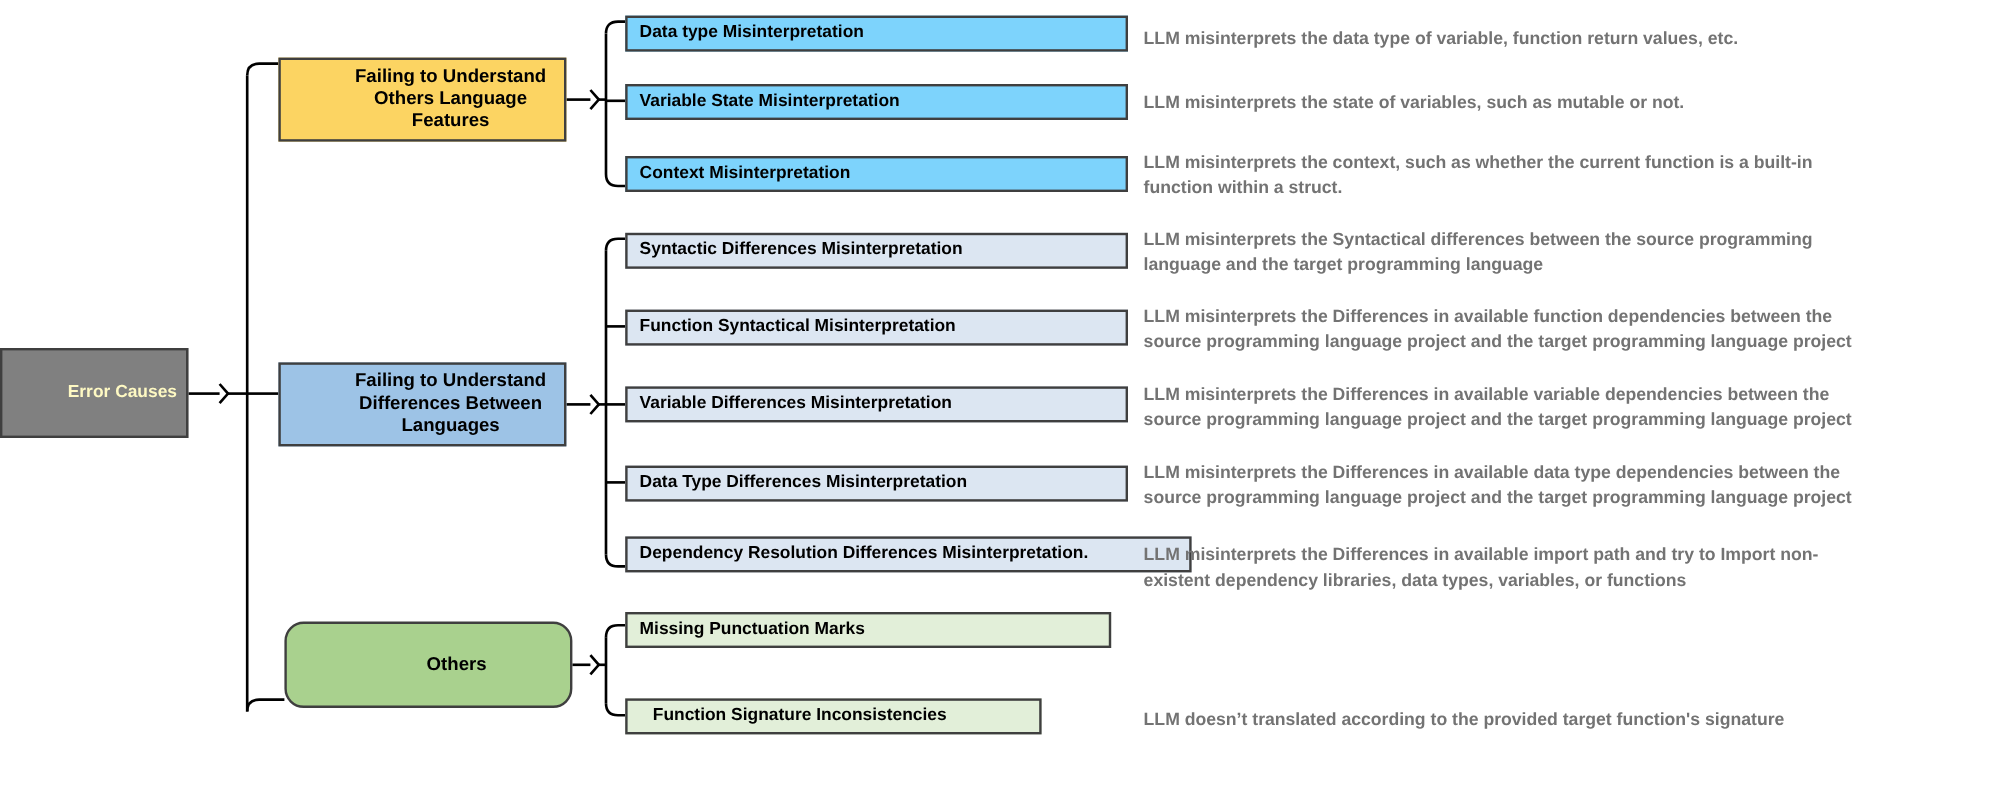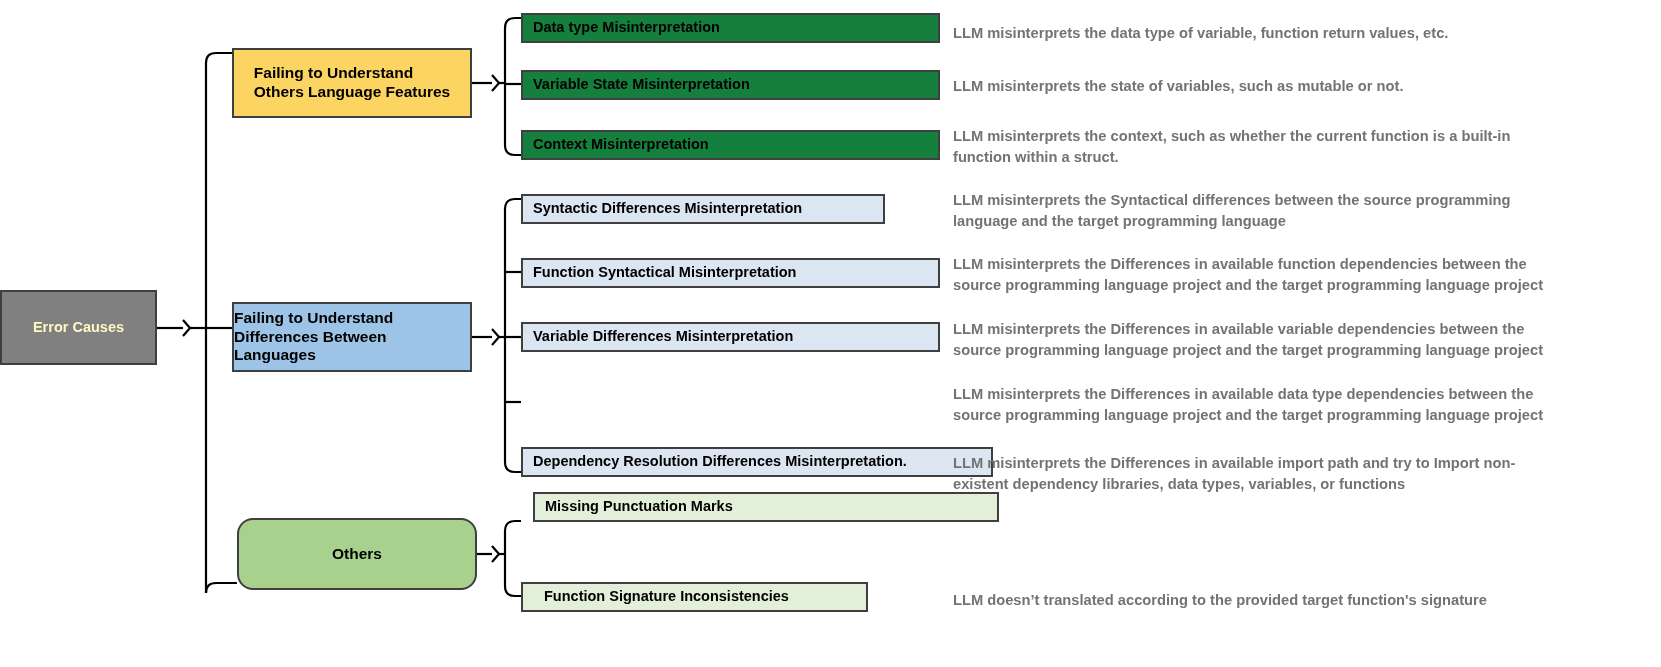--- a/index.html
+++ b/index.html
@@ -22,21 +22,22 @@
     position: absolute;
     box-sizing: border-box;
     border: 2px solid #3f3f3f;
     display: flex;
     align-items: center;
     font-weight: bold;
     line-height: 1.2;
   }
   .node.center-text {
     justify-content: center;
-    text-align: left;
+    text-align: center;
+    padding-left: 47px;
   }
   .node.left-text {
     justify-content: flex-start;
     text-align: left;
     padding-left: 10px;
   }
   
   #root-node {
     left: 0px;
     top: 290px;
@@ -71,21 +72,21 @@
     width: 240px;
     height: 72px;
     background: #a9d18e;
     border-radius: 16px;
   }
   
   .leaf {
     font-size: 14.5px;
     height: 30px;
   }
-  .leaf.yellow { background: #15803d; }
+  .leaf.yellow { background: #7dd3fc; }
   .leaf.blue   { background: #dce6f2; }
   .leaf.green  { background: #e2efd9; }
 
   
   .desc {
     position: absolute;
     font-size: 14.7px;
     line-height: 1.42;
     color: #737373;
     font-weight: bold;
@@ -173,47 +174,50 @@
   </div>
   <div class="desc" style="left:953px; top:126px; width:570px;">LLM misinterprets the context, such as whether the current function is a built-in function within a struct.</div>
 
   <div class="node center-text category" id="cat-blue">
     <span>
       <span>Failing to Understand</span><br>
       <span>Differences Between Languages</span>
     </span>
   </div>
 
-  <div class="node left-text leaf blue" style="left:521px; top:194px; width:364px;">
+  <div class="node left-text leaf blue" style="left:521px; top:194px; width:419px;">
     <span>Syntactic Differences Misinterpretation</span>
   </div>
   <div class="desc" style="left:953px; top:190px; width:580px;">LLM misinterprets the Syntactical differences between the source programming language and the target programming language</div>
 
   <div class="node left-text leaf blue" style="left:521px; top:258px; width:419px;">
     <span>Function Syntactical Misinterpretation</span>
   </div>
   <div class="desc" style="left:953px; top:254px; width:608px;">LLM misinterprets the Differences in available function dependencies between the source programming language project and the target programming language project</div>
 
   <div class="node left-text leaf blue" style="left:521px; top:322px; width:419px;">
     <span>Variable Differences Misinterpretation</span>
   </div>
   <div class="desc" style="left:953px; top:319px; width:608px;">LLM misinterprets the Differences in available variable dependencies between the source programming language project and the target programming language project</div>
 
+  <div class="node left-text leaf blue" style="left:521px; top:388px; width:419px;">
+    <span>Data Type Differences Misinterpretation</span>
+  </div>
   <div class="desc" style="left:953px; top:384px; width:608px;">LLM misinterprets the Differences in available data type dependencies between the source programming language project and the target programming language project</div>
 
   <div class="node left-text leaf blue" style="left:521px; top:447px; width:472px;">
     <span>Dependency Resolution Differences Misinterpretation.</span>
   </div>
   <div class="desc" style="left:953px; top:453px; width:600px;">LLM misinterprets the Differences in available import path and try to Import non-existent dependency libraries, data types, variables, or functions</div>
 
   <div class="node center-text category" id="cat-green">
     <span>Others</span>
   </div>
 
-  <div class="node left-text leaf green" style="left:521px; top:492px; width:466px;margin-left:12px;">
+  <div class="node left-text leaf green" style="left:521px; top:510px; width:405px;">
     <span>Missing Punctuation Marks</span>
   </div>
 
   <div class="node left-text leaf green" style="left:521px; top:582px; width:347px;padding-left:21px;">
     <span>Function Signature Inconsistencies</span>
   </div>
   <div class="desc" style="left:953px; top:590px; width:680px;">LLM doesn’t translated according to the provided target function's signature</div>
 
 </div>
 

